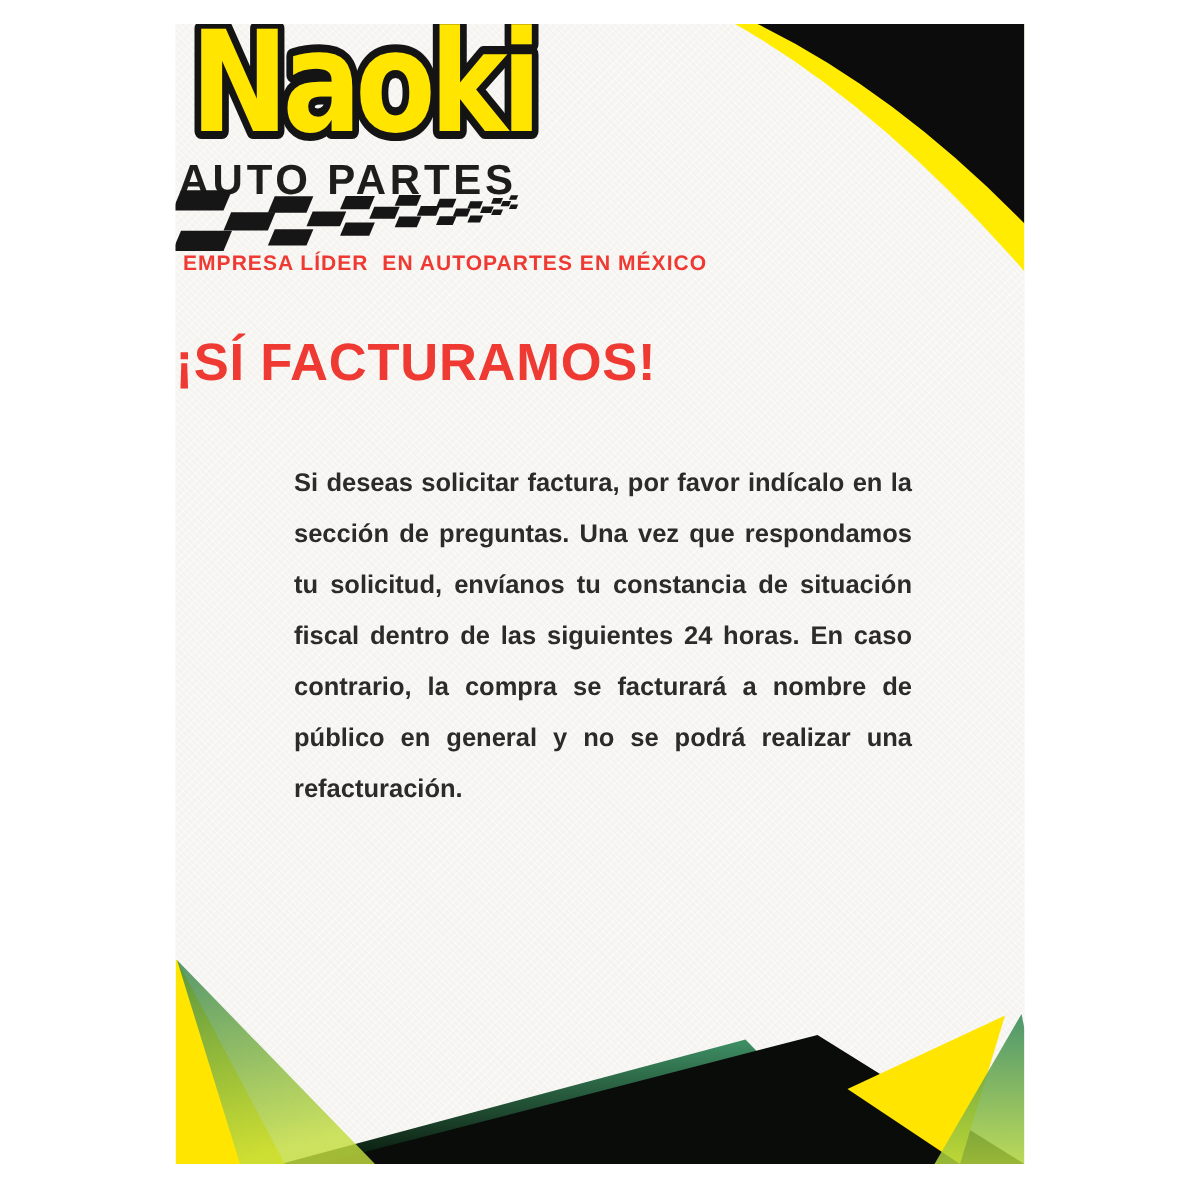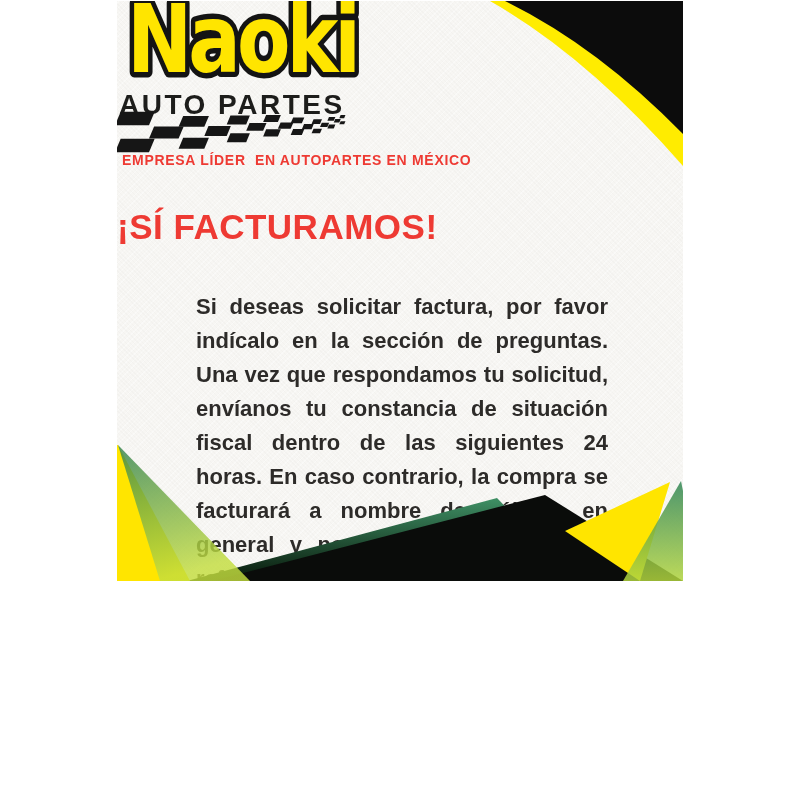--- a/index.html
+++ b/index.html
@@ -8,22 +8,22 @@
 
   .page {
     position: relative;
     width: 800px; height: 800px;
     background: var(--page-bg, #ffffff);
     overflow: hidden;
   }
 
   .paper {
     position: absolute;
-    left: 117px; top: 1px;
-    width: 566px; height: 580px;
+    left: 117px; top: 16px;
+    width: 566px; height: 760px;
     background-color: var(--paper-bg, #f7f6f3);
     background-image: repeating-linear-gradient(45deg, rgba(0,0,0,0.015) 0 1px, transparent 1px 3px),
                       repeating-linear-gradient(-45deg, rgba(255,255,255,0.4) 0 1px, transparent 1px 4px);
     overflow: hidden;
   }
 
   
   .corner-svg {
     position: absolute; top: 0; right: 0;
     width: 200px; height: 170px;
@@ -76,21 +76,21 @@
     font-size: 35px;
     letter-spacing: 0.5px;
     color: var(--accent-red, #ee3a33);
   }
 
   .invoice-paragraph {
     position: absolute; left: 79px; top: 289px;
     width: 412px;
     font-family: "Liberation Sans", sans-serif;
     font-weight: bold;
-    font-size: 22px;
+    font-size: 17px;
     line-height: 34px;
     text-align: justify;
     color: var(--body-text, #2d2b29);
   }
 
   
   .bottom-svg {
     position: absolute; left: 0; bottom: 0;
     width: 566px; height: 200px;
     display: block;

